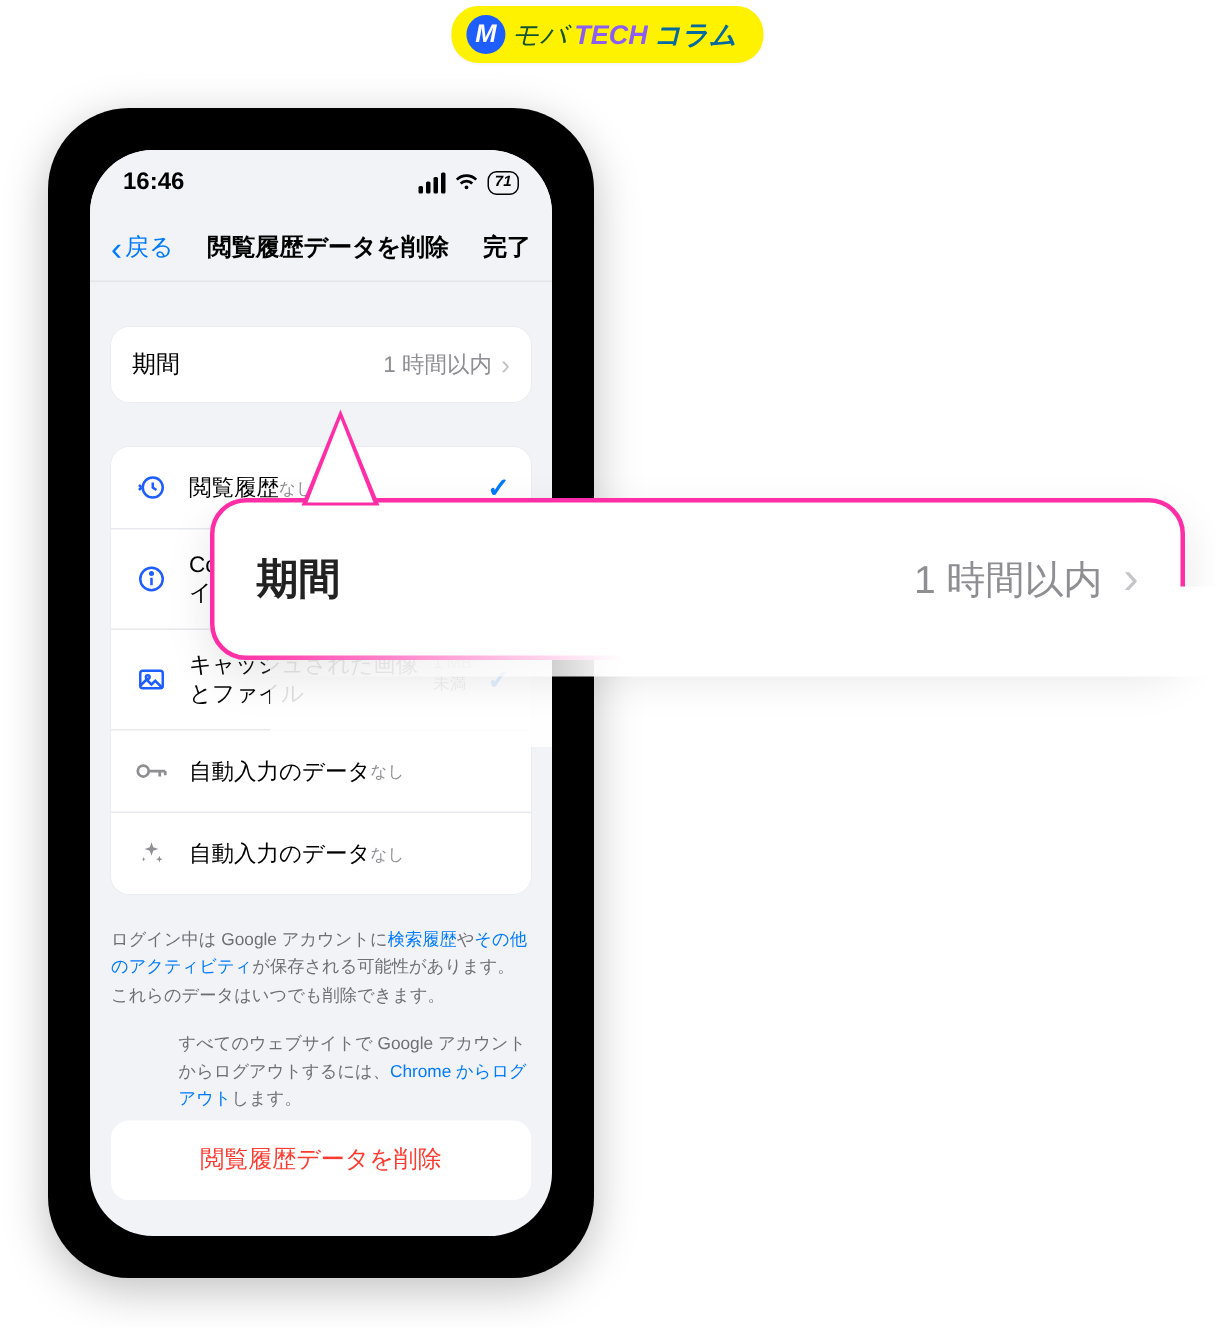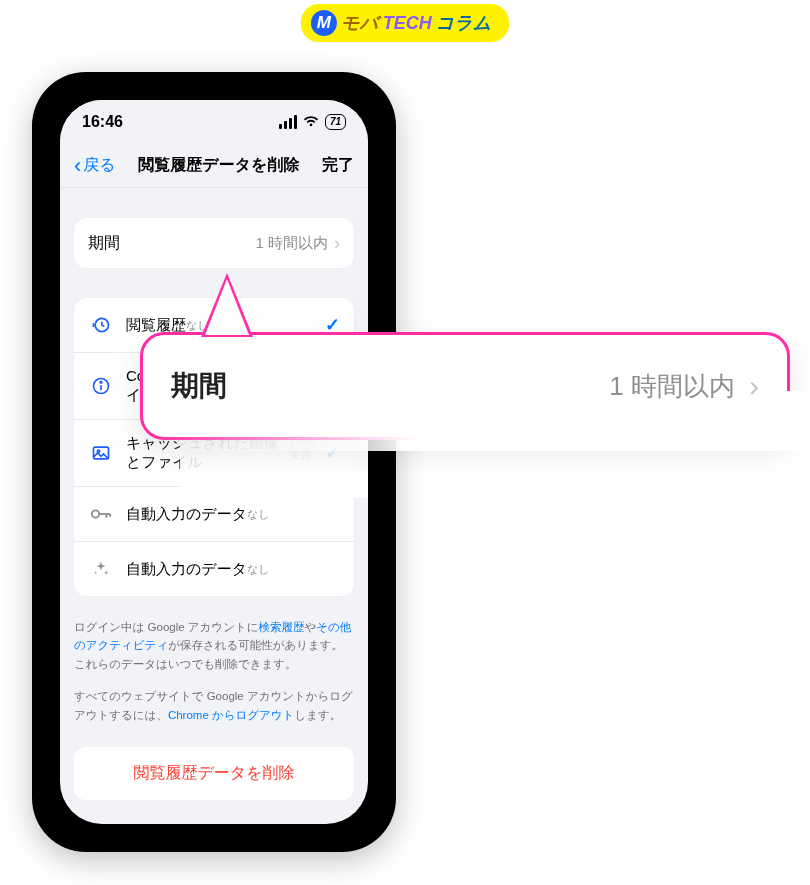--- a/index.html
+++ b/index.html
@@ -28,21 +28,21 @@
   }
   .logo-m {
     width: 26px; height: 26px;
     border-radius: 50%;
     background: #1e5eff;
     color: #fff;
     display: flex; align-items: center; justify-content: center;
     font-weight: 800; font-style: italic;
     font-size: 17px;
   }
-  .logo-text1 { color: #a16207; font-weight: 700; font-style: italic; font-size: 18px; letter-spacing: .5px; }
+  .logo-text1 { color: #14532d; font-weight: 400; font-style: italic; font-size: 18px; letter-spacing: .5px; }
   .logo-text2 { color: #8b5cf6; font-weight: 800; font-style: italic; font-size: 18px; }
   .logo-text3 { color: #0369a1; font-weight: 800; font-style: italic; font-size: 18px; }
 
   
   .phone {
     position: absolute;
     top: 72px;
     left: 32px;
     width: 364px;
     height: 780px;
@@ -316,21 +316,21 @@
             <span class="li-title">自動入力のデータ</span>
             <span class="li-sub">なし</span>
           </div>
         </div>
       </div>
 
       <div class="footer-note">
         <p>
           <span>ログイン中は Google アカウントに</span><span class="link">検索履歴</span><span>や</span><span class="link">その他のアクティビティ</span><span>が保存される可能性があります。これらのデータはいつでも削除できます。</span>
         </p>
-        <p style="margin-top:14px;">
+        <p style="margin-top:14px;margin-left:45px;">
           <span>すべてのウェブサイトで Google アカウントからログアウトするには、</span><span class="link">Chrome からログアウト</span><span>します。</span>
         </p>
       </div>
     </div>
 
     <div class="delete-btn-wrap">
       <div class="delete-btn">閲覧履歴データを削除</div>
     </div>
 
     <div class="mask" style="top:268px; left:120px; right:0; height:130px;"></div>

